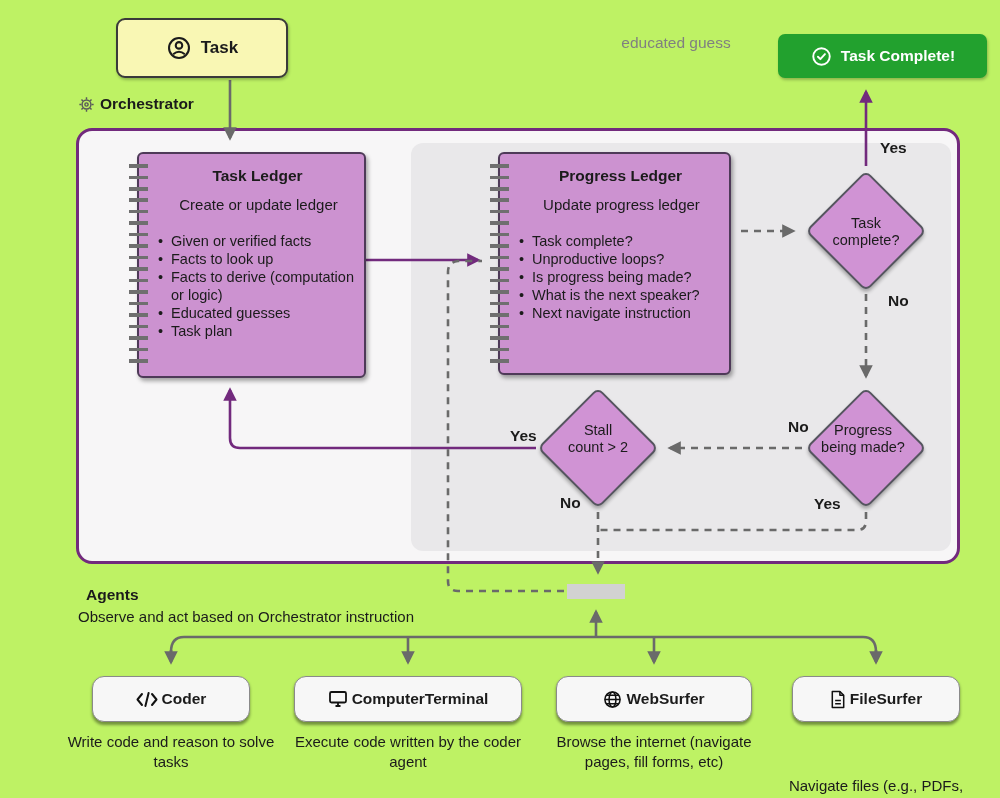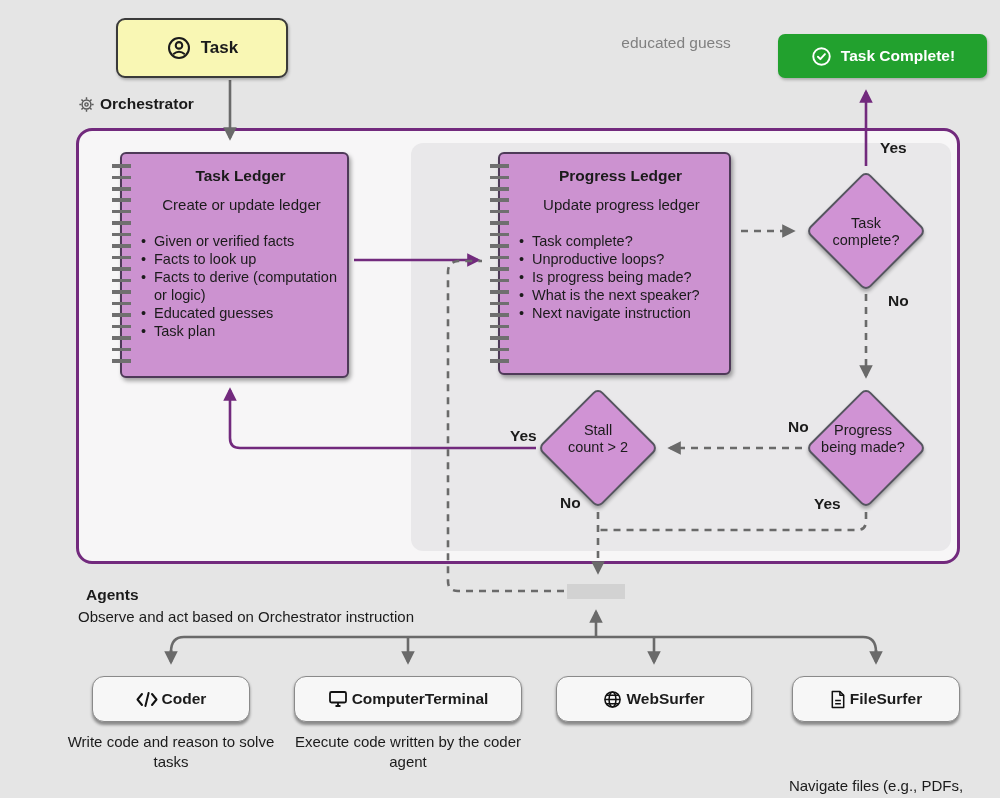--- a/index.html
+++ b/index.html
@@ -1,17 +1,17 @@
 <!DOCTYPE html>
 <html><head>
 <meta charset="utf-8">
 <style>
   html,body{margin:0;padding:0;background:#ffffff;}
   body{font-family:"Liberation Sans", sans-serif;color:#1b1b1b;}
-  #canvas{position:relative;width:1000px;height:798px;background:#e5e5e5;overflow:hidden;}
+  #canvas{position:relative;width:1000px;height:798px;background:#bef264;overflow:hidden;}
 
   
   .orchestrator-panel{position:absolute;left:76px;top:128px;width:884px;height:436px;
     background:#f7f6f7;border:3px solid #722a7d;border-radius:16px;box-sizing:border-box;}
   .inner-panel{position:absolute;left:408px;top:140px;width:540px;height:408px;
     background:#e9e8ea;border-radius:12px;}
 
   
   .task-box{position:absolute;left:116px;top:18px;width:172px;height:60px;background:#f9f7b4;
     border:2.5px solid #3a3a3a;border-radius:9px;box-sizing:border-box;display:flex;align-items:center;
@@ -140,21 +140,21 @@
   <div class="complete-button over">
     <span class="icon">
       <svg width="23" height="23" viewBox="0 0 24 24">
           <circle cx="12" cy="12" r="8.6" fill="none" stroke="#fff" stroke-width="2"></circle>
           <path d="M8.3,12.3 l2.5,2.5 l4.8,-5.3" fill="none" stroke="#fff" stroke-width="2" stroke-linecap="round" stroke-linejoin="round"></path>
         </svg>
     </span>
     <span>Task Complete!</span>
   </div>
 
-  <div class="ledger over" style="left:120px;top:152px;width:229px;height:226px;">
+  <div class="ledger over" style="left:137px;top:152px;width:229px;height:226px;">
     <div class="binding"></div>
     <h3>Task Ledger</h3>
     <div class="sub">Create or update ledger</div>
     <ul>
       <li>Given or verified facts</li>
       <li>Facts to look up</li>
       <li>Facts to derive (computation or logic)</li>
       <li>Educated guesses</li>
       <li>Task plan</li>
     </ul>
@@ -237,15 +237,16 @@
             <path d="M10,1.5 V5.5 H14"></path>
             <path d="M5,11 H11 M5,14.5 H11"></path>
           </g>
         </svg>
     </span>
     <span>FileSurfer</span>
   </div>
 
   <div class="agent-caption" style="left:66px;width:210px;">Write code and reason to solve tasks</div>
   <div class="agent-caption" style="left:288px;width:240px;">Execute code written by the coder agent</div>
+  <div class="agent-caption" style="left:534px;width:240px;">Browse the internet (navigate pages, fill forms, etc)</div>
   <div class="agent-caption" style="left:778px;width:196px;margin-top:44px;">Navigate files (e.g., PDFs, pptx, WAV, etc)</div>
 
 </div>
 
 </body></html>

